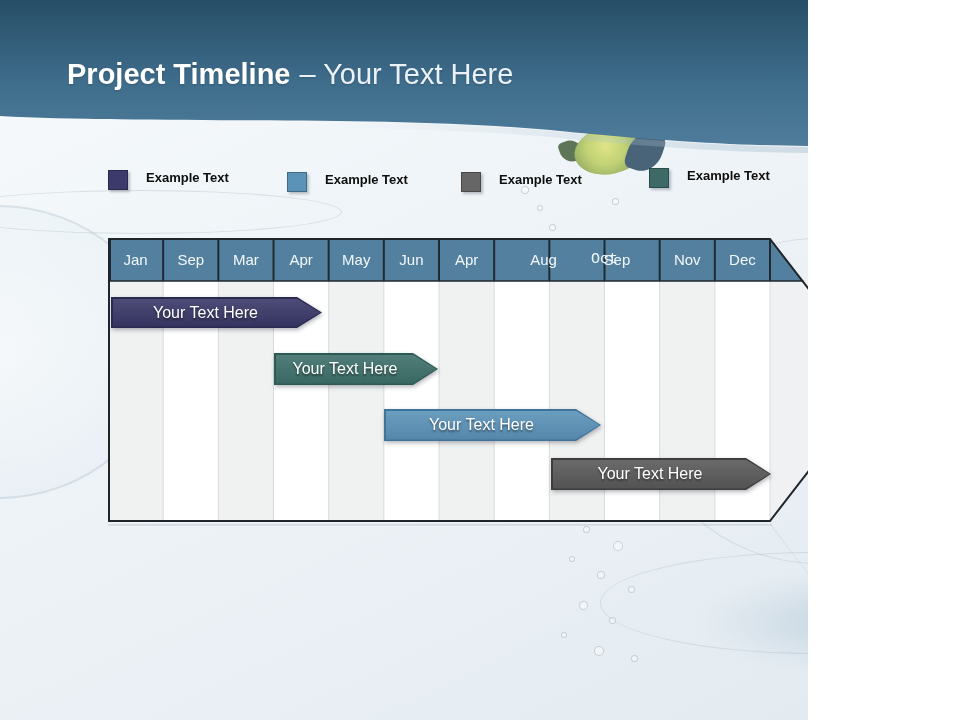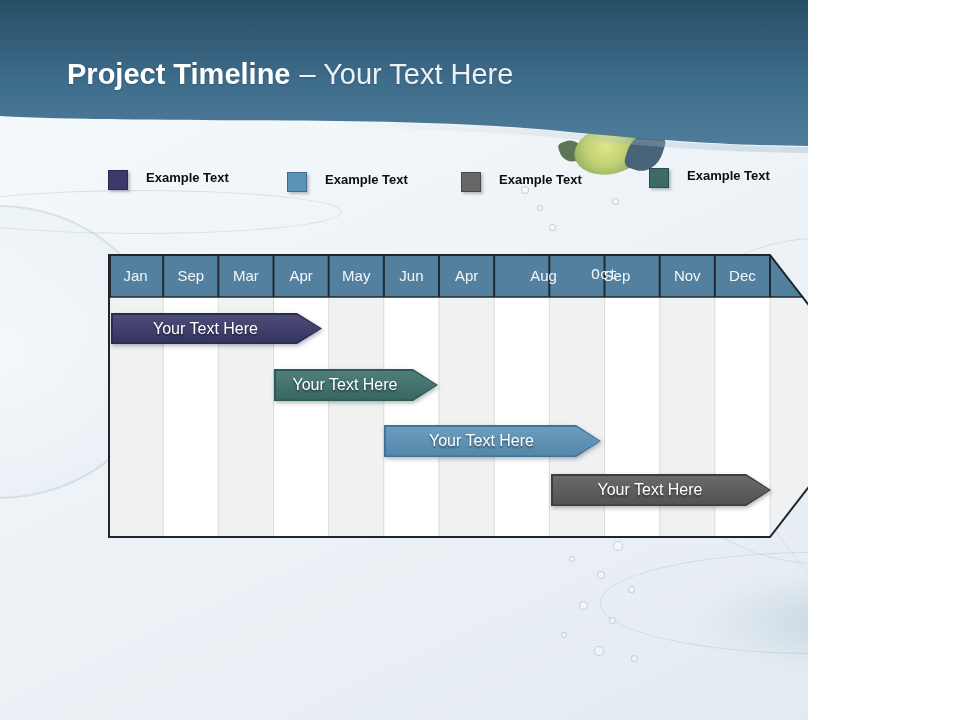--- a/index.html
+++ b/index.html
@@ -34,21 +34,21 @@
   .slide-title .t-rest{font-weight:normal;color:#eaf2f7;margin-left:9px;}
 
   
   .legend-item{position:absolute;display:flex;z-index:3;}
   .legend-swatch{width:20px;height:20px;border:1px solid rgba(0,0,0,.28);box-sizing:border-box;
     box-shadow:1.5px 2px 2.5px rgba(50,60,75,.30);}
   .legend-label{margin-left:18px;font-size:13px;font-weight:bold;color:#0e0e0e;}
   .sw1{background:#3b3a6b;} .sw2{background:#5b92b8;} .sw3{background:#666666;} .sw4{background:#3d6a66;}
 
   
-  .chart{position:absolute;left:108px;top:238px;width:774px;height:286px;z-index:3;margin-top:16px;}
+  .chart{position:absolute;left:108px;top:238px;width:774px;height:286px;z-index:3;}
   .chart-svg{position:absolute;left:0;top:0;}
   .month-cell{position:absolute;top:0;height:43px;width:55.17px;line-height:43px;text-align:center;
     color:#f2f7fa;font-size:15px;}
 
   .bar{position:absolute;filter:drop-shadow(1.5px 2.5px 2px rgba(40,45,60,.35));}
   .bar-border{position:absolute;inset:0;clip-path:polygon(0 0,calc(100% - 25px) 0,100% 50%,calc(100% - 25px) 100%,0 100%);}
   .bar-fill{position:absolute;inset:1.5px;clip-path:polygon(0 0,calc(100% - 24px) 0,100% 50%,calc(100% - 24px) 100%,0 100%);
     display:flex;align-items:center;justify-content:center;padding-right:22px;box-sizing:border-box;
     color:#ffffff;font-size:16px;text-shadow:0 1.5px 2px rgba(0,0,0,.45);white-space:nowrap;
     background-image:linear-gradient(180deg,rgba(255,255,255,.10),rgba(0,0,0,.08));}

